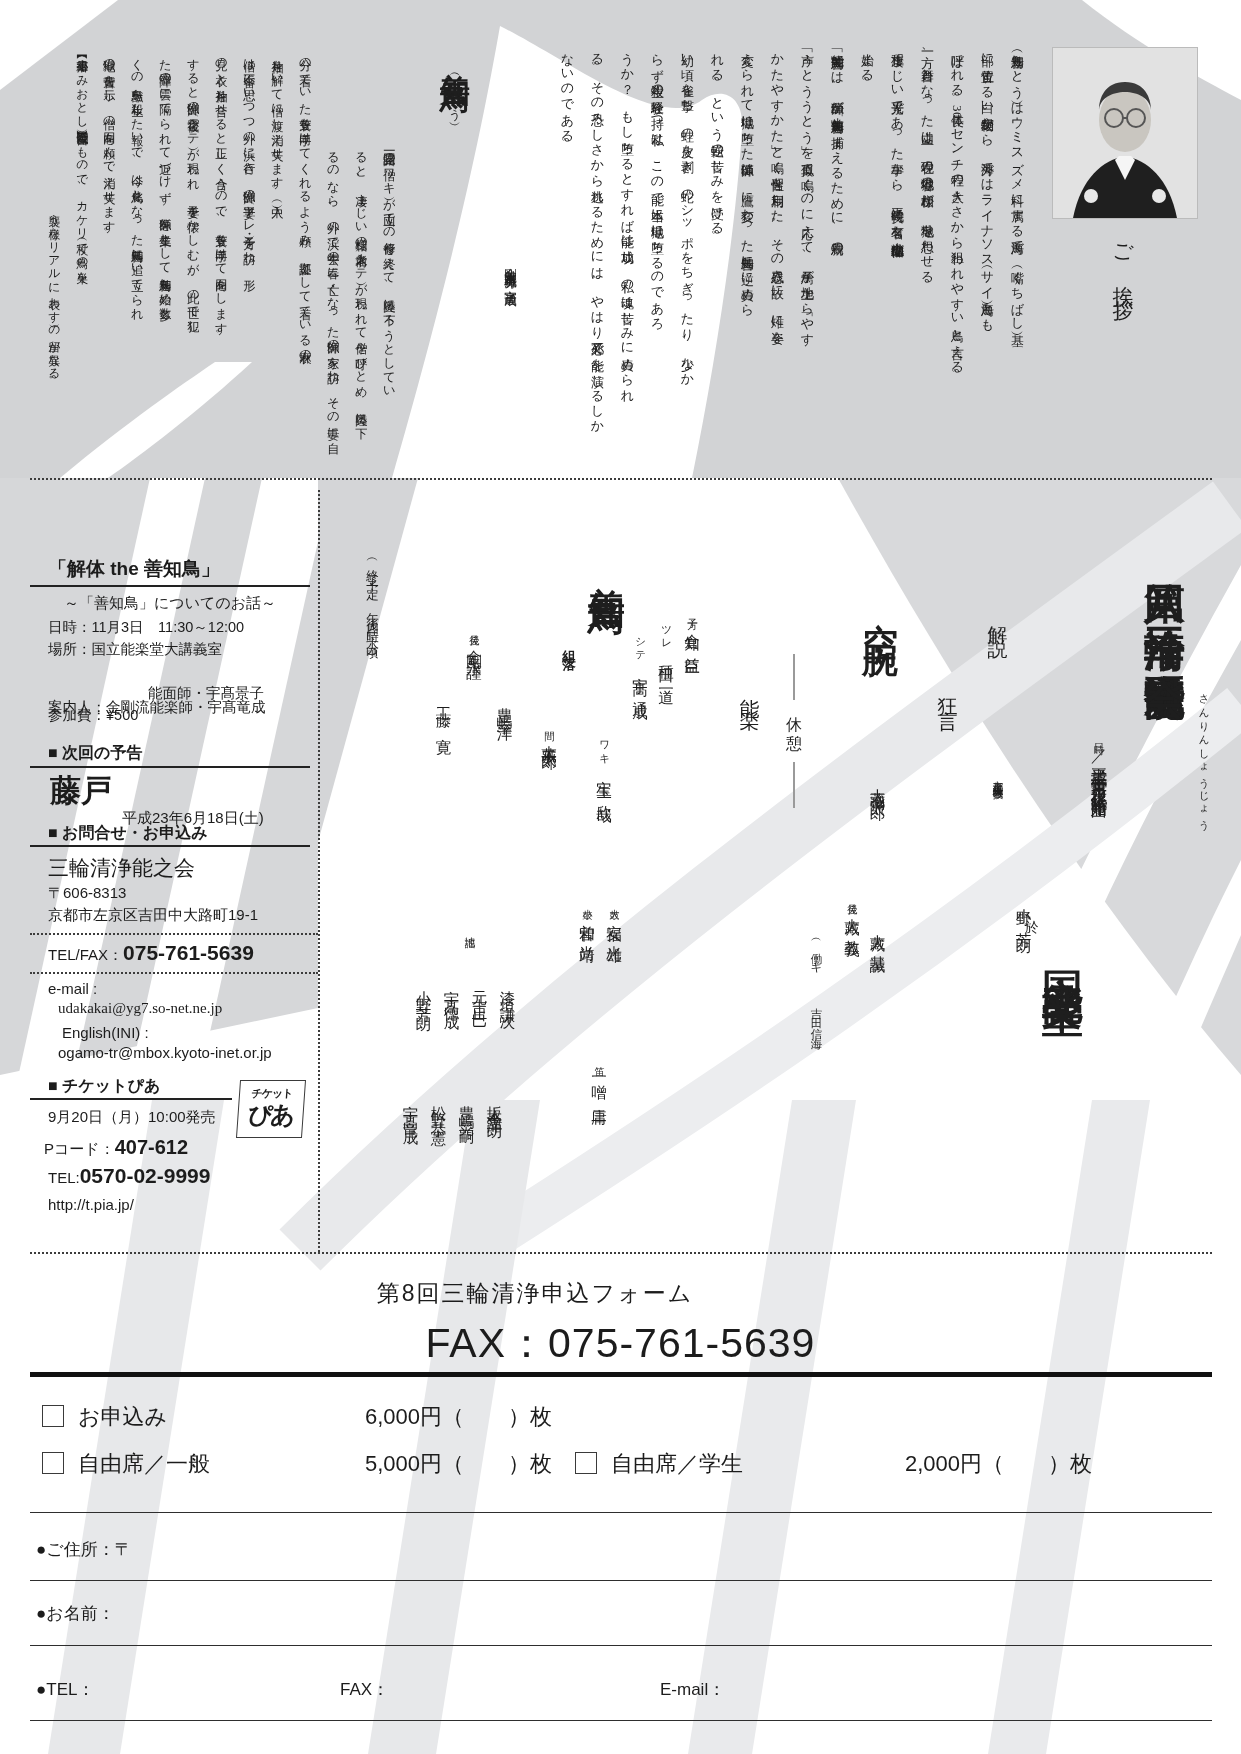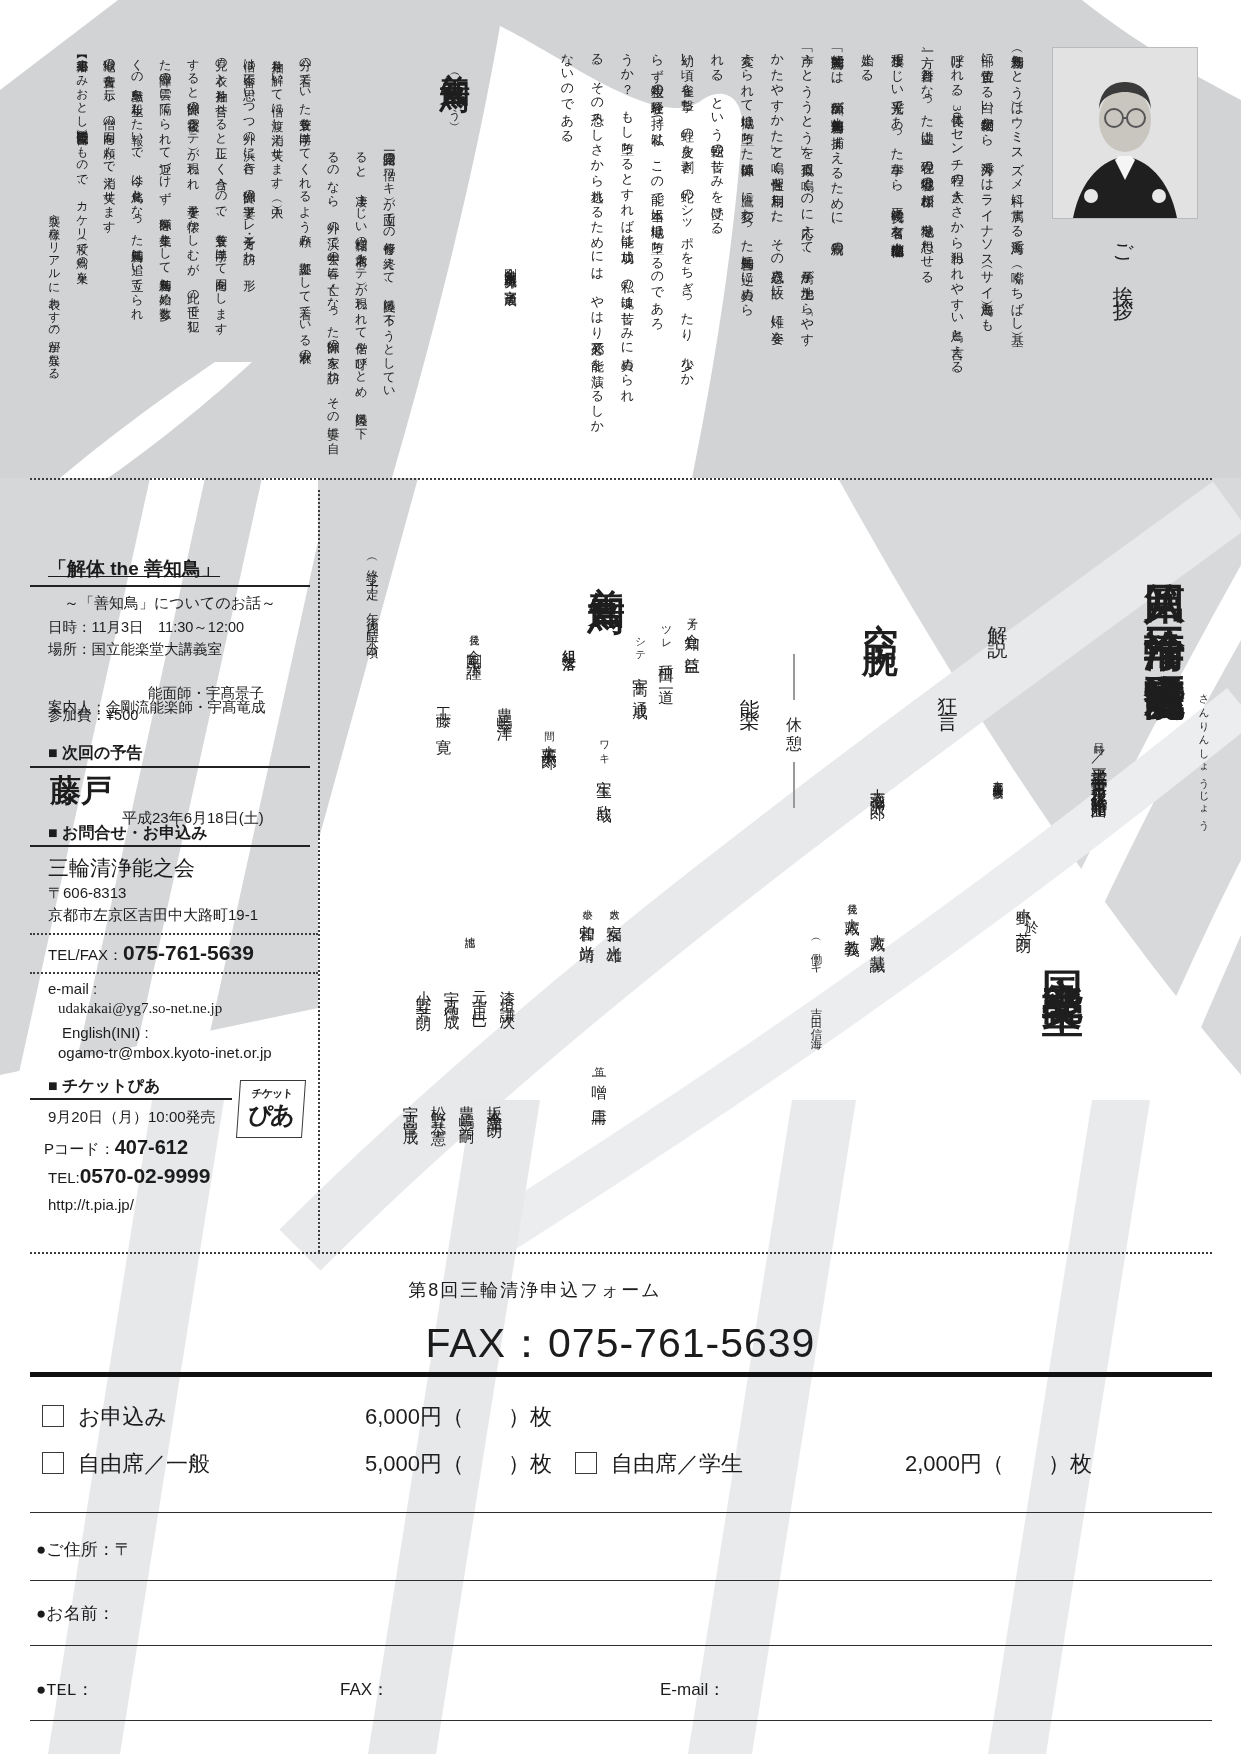--- a/index.html
+++ b/index.html
@@ -106,21 +106,21 @@
   <div class="v ser scol" style="left:159px;top:50px;height:418px;">た罪障の雲に隔てられて近づけず、猟師を生業として善知鳥を始め数多</div>
   <div class="v ser scol" style="left:131px;top:50px;height:418px;">くの鳥獣を殺生した報いで、今は化鳥となった善知鳥に追い立てられ</div>
   <div class="v ser scol" style="left:103px;top:50px;height:418px;">地獄の責苦を示し、僧の回向を頼んで消え失せます。</div>
   <div class="v ser scol" style="left:76px;top:50px;height:420px;font-size:11.8px;">小書【組落（くみおとし）】金剛流独自のもので、カケリ（杖で鳥の巣を</div>
   <div class="v ser scol" style="left:48px;top:205px;height:265px;font-size:11.8px;">襲う様をリアルに表わす）の留が異なる。</div>
 
   <div class="dot-h" style="left:30px;top:478px;width:1182px;"></div>
   <div class="dot-v" style="left:318px;top:490px;height:762px;"></div>
   <div class="dot-h" style="left:30px;top:1252px;width:1182px;"></div>
 
-  <div class="hz san b" style="left:48px;top:556px;font-size:19px;text-decoration:underline;">「解体 the 善知鳥」</div>
+  <div class="hz san b" style="left:48px;top:556px;font-size:19px;">「解体 the 善知鳥」</div>
   <div class="rule-h" style="left:30px;top:585px;width:280px;"></div>
   <div class="hz san" style="left:64px;top:594px;font-size:15px;">～「善知鳥」についてのお話～</div>
   <div class="hz san" style="left:48px;top:618px;font-size:14.5px;">日時：11月3日　11:30～12:00</div>
   <div class="hz san" style="left:48px;top:640px;font-size:14.5px;">場所：国立能楽堂大講義室</div>
   <div class="hz san" style="left:48px;top:662px;font-size:14.5px;margin-top:36px;">案内人：金剛流能楽師・宇髙竜成</div>
   <div class="hz san" style="left:148px;top:684px;font-size:14.5px;">能面師・宇髙景子</div>
   <div class="hz san" style="left:48px;top:706px;font-size:14.5px;">参加費：¥500</div>
 
   <div class="hz san b" style="left:48px;top:743px;font-size:16px;">■ 次回の予告</div>
   <div class="rule-h" style="left:30px;top:766px;width:280px;"></div>
@@ -225,21 +225,21 @@
   <div class="v ser" style="left:472px;top:978px;font-size:15.5px;letter-spacing:8px;">元吉正巳</div>
   <div class="v ser" style="left:444px;top:978px;font-size:15.5px;letter-spacing:8px;">宇髙徳成</div>
   <div class="v ser" style="left:416px;top:978px;font-size:15.5px;letter-spacing:8px;">小野芳朗</div>
   <div class="v ser" style="left:487px;top:1093px;font-size:15.5px;letter-spacing:4px;">坂本立津朗</div>
   <div class="v ser" style="left:459px;top:1093px;font-size:15.5px;letter-spacing:8px;">豊嶋晃嗣</div>
   <div class="v ser" style="left:431px;top:1093px;font-size:15.5px;letter-spacing:8px;">松野恭憲</div>
   <div class="v ser" style="left:403px;top:1093px;font-size:15.5px;letter-spacing:8px;">宇髙竜成</div>
 
   <div class="v ser" style="left:366px;top:553px;font-size:12.5px;letter-spacing:6px;">（終了予定　午後四時十分頃）</div>
 
-  <div class="hz san" style="left:0;top:1278px;width:1070px;text-align:center;font-size:18px;letter-spacing:2px;">第8回三輪清浄申込フォーム</div>
+  <div class="hz san" style="left:0;top:1278px;width:1070px;text-align:center;font-size:23px;letter-spacing:2px;">第8回三輪清浄申込フォーム</div>
   <div class="hz san" style="left:0;top:1316px;width:1241px;text-align:center;font-size:41px;letter-spacing:1px;">
     <span>FAX：</span><span>075-761-5639</span>
   </div>
   <div class="hz" style="left:30px;top:1372px;width:1182px;height:4.5px;background:#111;"></div>
 
   <div class="cbx" style="left:42px;top:1405px;"></div>
   <div class="hz san" style="left:78px;top:1402px;font-size:22px;">お申込み</div>
   <div class="hz san" style="left:365px;top:1402px;font-size:22px;">6,000円（　　）枚</div>
 
   <div class="cbx" style="left:42px;top:1452px;"></div>
@@ -251,18 +251,18 @@
   <div class="hz san" style="left:905px;top:1449px;font-size:22px;">2,000円（　　）枚</div>
 
   <div class="fline" style="left:30px;top:1512px;width:1182px;"></div>
 
   <div class="hz san" style="left:36px;top:1538px;font-size:17px;">●ご住所：〒</div>
   <div class="fline" style="left:30px;top:1580px;width:1182px;"></div>
 
   <div class="hz san" style="left:36px;top:1602px;font-size:17px;">●お名前：</div>
   <div class="fline" style="left:30px;top:1645px;width:1182px;"></div>
 
-  <div class="hz san" style="left:36px;top:1678px;font-size:17px;font-family:Liberation Mono, monospace;">●TEL：</div>
+  <div class="hz san" style="left:36px;top:1678px;font-size:17px;">●TEL：</div>
   <div class="hz san" style="left:340px;top:1678px;font-size:17px;">FAX：</div>
   <div class="hz san" style="left:660px;top:1678px;font-size:17px;">E-mail：</div>
   <div class="fline" style="left:30px;top:1720px;width:1182px;"></div>
 
 </div>
 
 </body></html>

